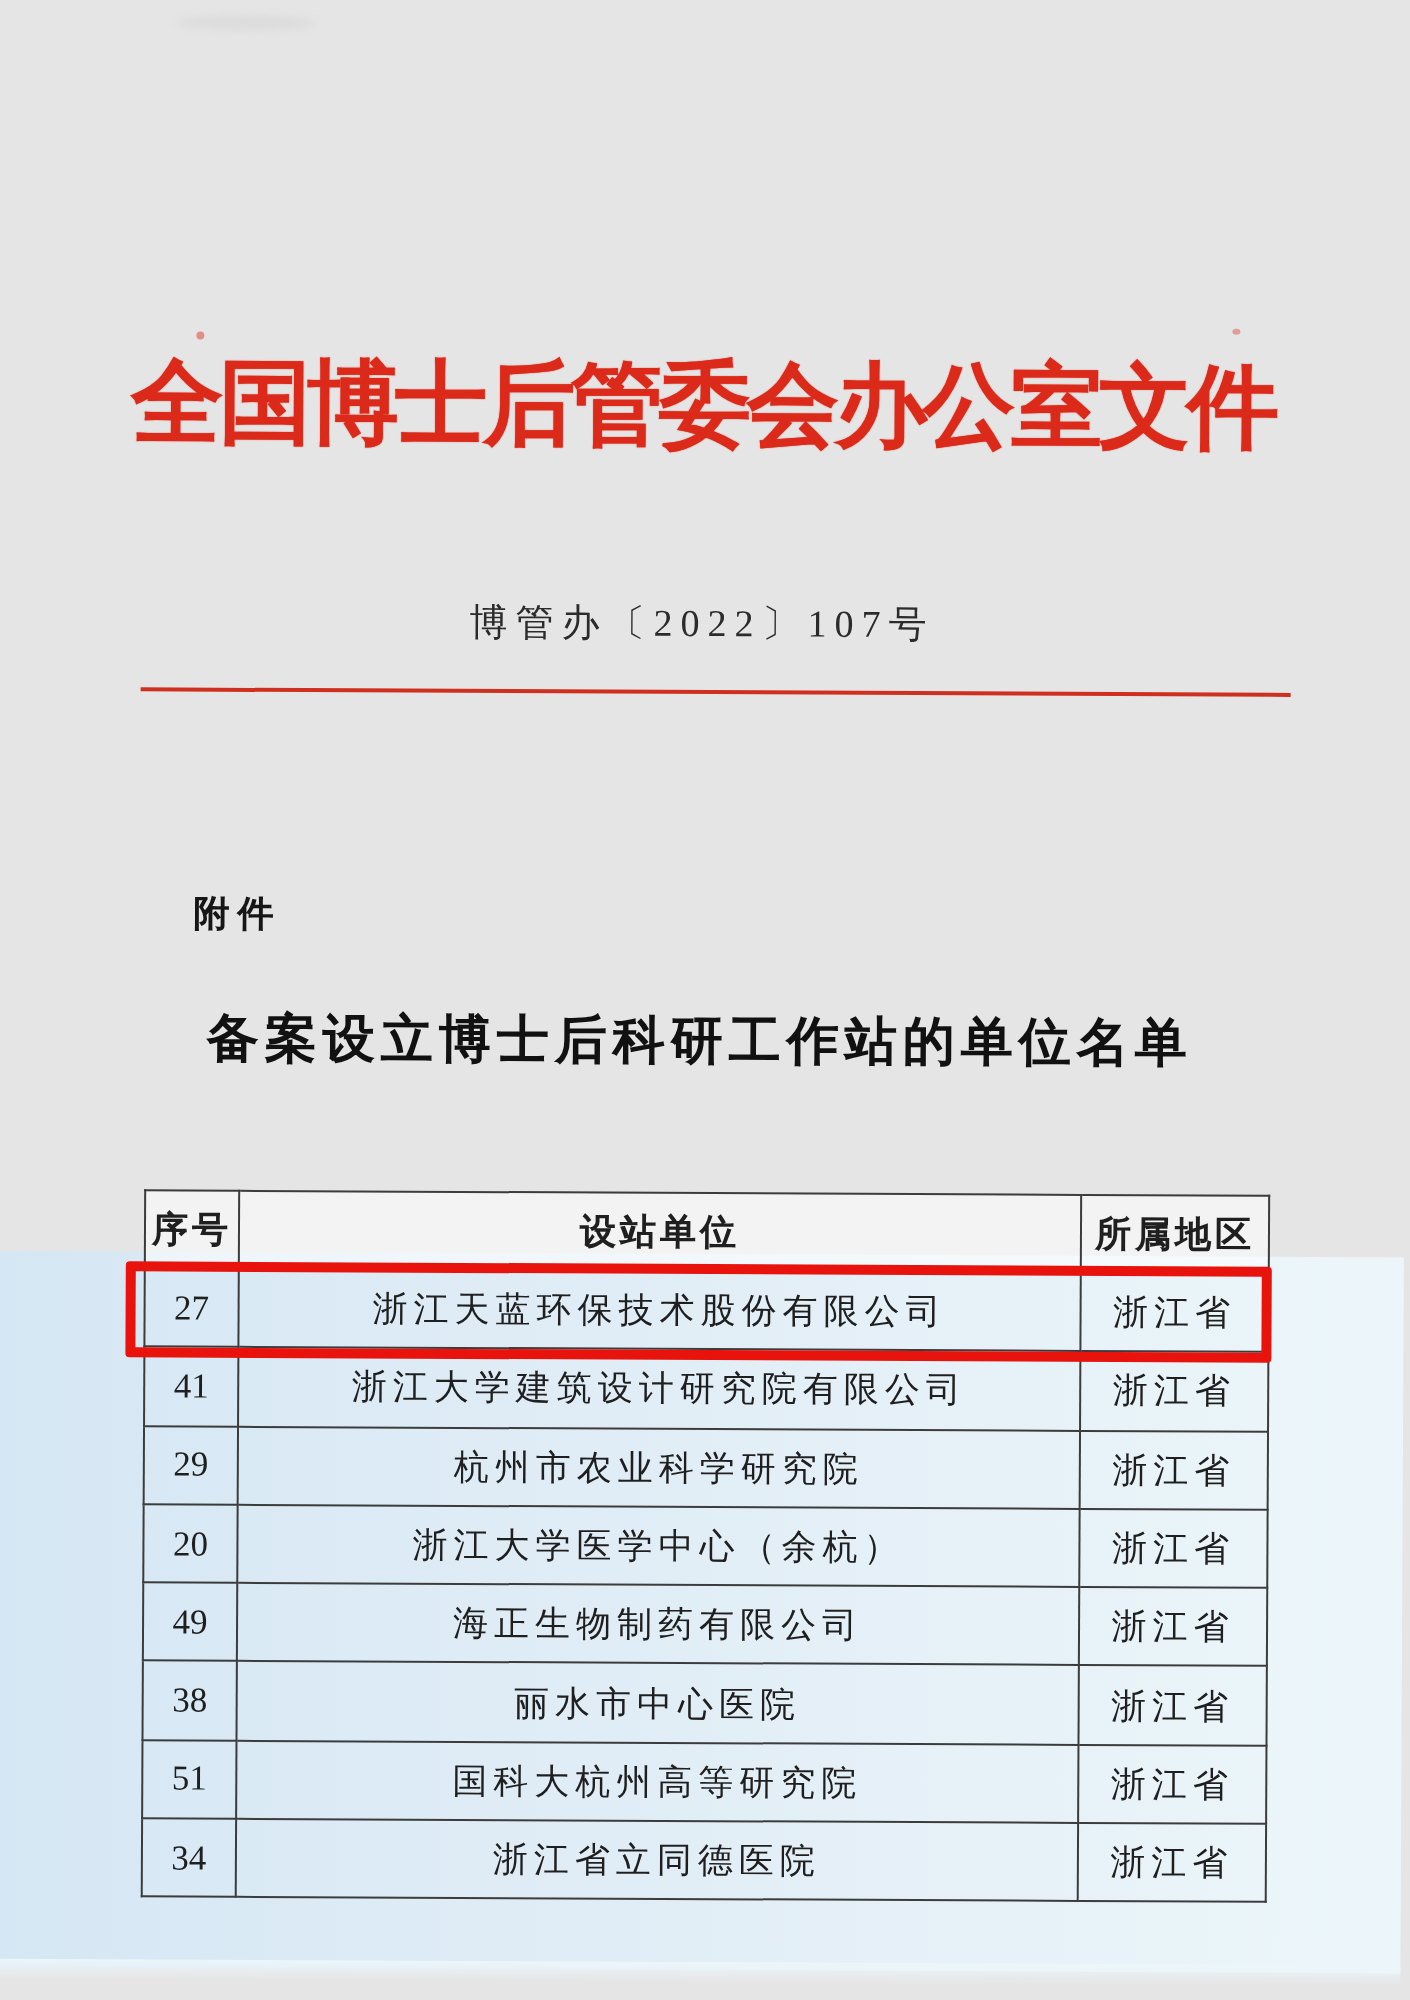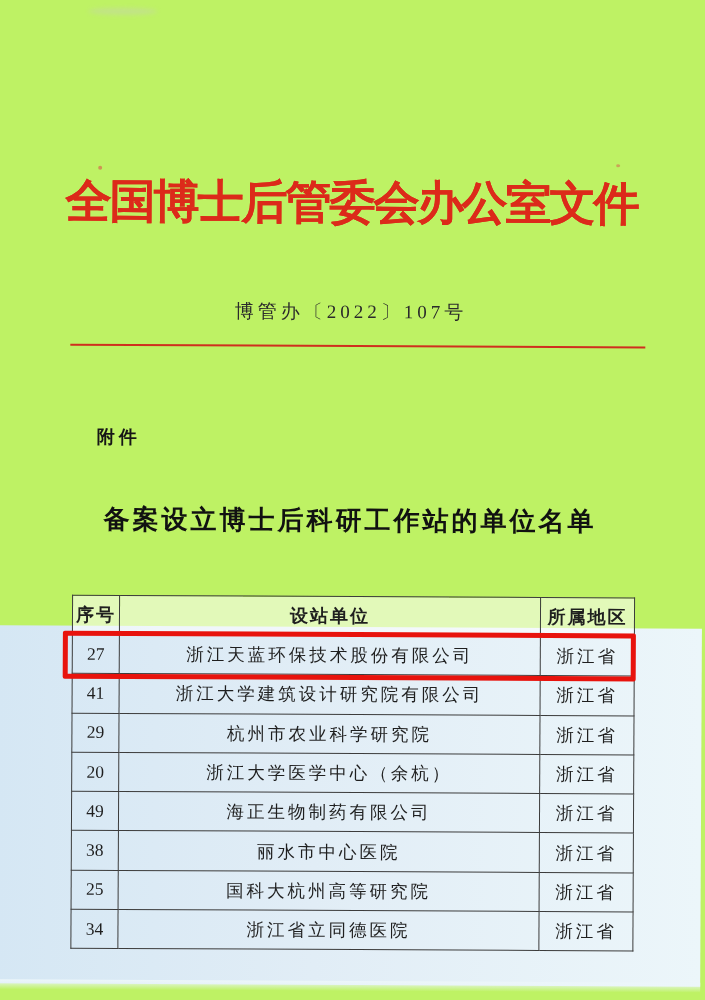--- a/index.html
+++ b/index.html
@@ -1,18 +1,18 @@
 <!DOCTYPE html>
 <html style="--title-red: #dc2a1a; --rule-red: #cf2f1e; --highlight-red: #e8130d; --band-blue-left: #d5e7f4; --band-blue-right: #ecf6fa; --text-black: #1f1f1f;"><head>
 <meta charset="utf-8">
 <style>
   html,body { margin:0; padding:0; background:#ffffff; }
   .page {
     position:relative; width:705px; height:1000px; margin:0 auto;
-    background:#bef264; overflow:hidden;
+    background:#e5e5e5; overflow:hidden;
     font-family:"Liberation Serif","DejaVu Serif",serif;
     color:var(--text-black,#1f1f1f);
   }
   .content { position:absolute; inset:0; transform:rotate(0.28deg); transform-origin:20% 0; }
 
   
   .tint-band {
     position:absolute; left:0; top:626px; width:705px; height:358px;
     background:linear-gradient(90deg, var(--band-blue-left,#d5e7f4) 0%, #e1edf6 45%, var(--band-blue-right,#ecf6fa) 100%);
   }
@@ -38,21 +38,21 @@
   }
   .doc-number {
     position:absolute; left:0; top:298px; width:705px;
     text-align:center; font-size:19px; letter-spacing:4px; color:#2b2b2b;
   }
   .red-rule {
     position:absolute; left:72px; top:344px; width:575px; height:2.4px;
     background:var(--rule-red,#cf2f1e);
   }
   .attachment-label {
-    position:absolute; left:71px; top:425px;
+    position:absolute; left:71px; top:445px;
     font-family:"Liberation Sans","DejaVu Sans",sans-serif;
     font-size:18px; font-weight:700; letter-spacing:4px; color:#161616;padding-left:28px;
   }
   .list-title {
     position:absolute; left:0; top:502px; width:705px; text-align:center;
     font-size:26px; font-weight:700; letter-spacing:3px; white-space:nowrap;
     color:#111;
   }
 
   .roster-table-wrap { position:absolute; left:75px; top:595px; width:562px; }
@@ -135,21 +135,21 @@
     <td class="cell-no">49</td>
     <td class="cell-unit">海正生物制药有限公司</td>
     <td class="cell-region">浙江省</td>
   </tr>
             <tr>
     <td class="cell-no">38</td>
     <td class="cell-unit">丽水市中心医院</td>
     <td class="cell-region">浙江省</td>
   </tr>
             <tr>
-    <td class="cell-no">25</td>
+    <td class="cell-no">51</td>
     <td class="cell-unit">国科大杭州高等研究院</td>
     <td class="cell-region">浙江省</td>
   </tr>
             <tr>
     <td class="cell-no">34</td>
     <td class="cell-unit">浙江省立同德医院</td>
     <td class="cell-region">浙江省</td>
   </tr>
           </tbody>
       </table>

